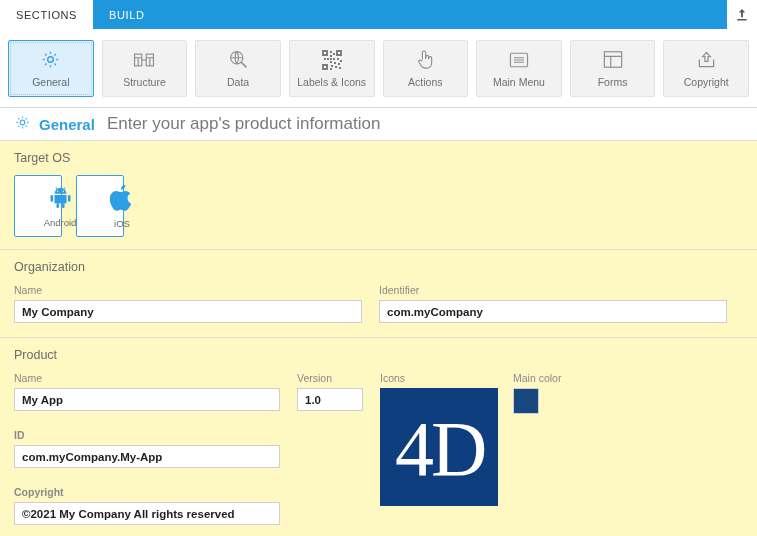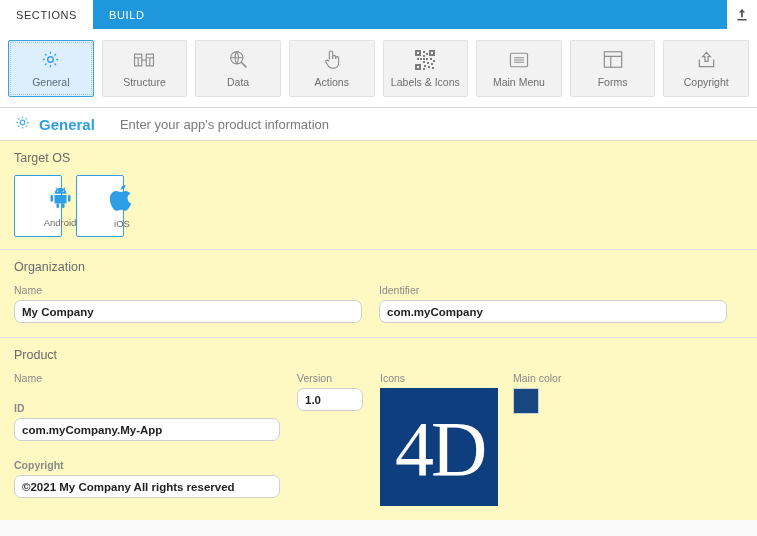--- a/index.html
+++ b/index.html
@@ -96,23 +96,23 @@
     padding: 0 14px;
     border-bottom: 1px solid #dddddd;
     background: #ffffff;
   }
   .section-head .sh-title {
     font-size: 15px;
     font-weight: bold;
     color: #2e9fe4;
   }
   .section-head .sh-sub {
-    font-size: 13px;
+    font-size: 17px;
     color: #7a7a7a;
-    margin-left: 17px;
+    margin-left: 4px;
   }
 
   
   .scrollarea {
     height: 395px;
     overflow: hidden;
     background: #fafafa;
     position: relative;
   }
   .panel {
@@ -127,21 +127,21 @@
   }
   .field-label {
     font-size: 10.5px;
     color: #8a8a8a;
     margin-bottom: 4px;
   }
   .input {
     height: 23px;
     border: 1px solid #cfcfcf;
     background: #ffffff;
-    border-radius: 7px;
+    border-radius: 0;
     font-size: 11.5px;
     font-weight: bold;
     color: #1f1f1f;
     padding: 0 7px;
     display: flex;
     align-items: center;
     font-family: "Liberation Sans", sans-serif;
     width: 100%;
     outline: none;
   }
@@ -236,31 +236,20 @@
 
   <div class="tool">
     <span class="tool-ico">
       <svg width="21" height="21" viewBox="0 0 24 24" fill="none" stroke="#8e8e8e" stroke-width="1.3">
         <circle cx="10" cy="10" r="7"></circle>
         <path d="M3.2 10h13.6M10 3c2.6 3.2 2.6 10.8 0 14M10 3c-2.6 3.2-2.6 10.8 0 14"></path>
         <path d="M15.2 15.2L21 21" stroke-width="1.8"></path>
       </svg>
     </span>
     <span class="tool-label">Data</span>
-  </div>
-
-  <div class="tool">
-    <span class="tool-ico">
-      <svg width="18" height="21" viewBox="0 0 20 24" fill="none" stroke="#8e8e8e" stroke-width="1.3">
-        <path d="M7 12V4.2a1.9 1.9 0 113.8 0V11"></path>
-        <path d="M10.8 11V9a1.7 1.7 0 113.4 0v2.4"></path>
-        <path d="M14.2 11.4v-1a1.7 1.7 0 113.4 0v5.4c0 3.4-2.4 6-5.6 6h-1.6c-2.6 0-4-1.3-5.2-3.3L3 14.6c-.6-1 .2-2.2 1.4-1.9l2.6 1"></path>
-      </svg>
-    </span>
-    <span class="tool-label">Actions</span>
   </div>
 
   <div class="tool">
     <span class="tool-ico">
       <svg width="20" height="20" viewBox="0 0 20 20">
         <g fill="#7d7d7d">
           <rect x="0" y="0" width="6" height="6"></rect>
             <rect x="14" y="0" width="6" height="6"></rect>
           <rect x="0" y="14" width="6" height="6"></rect>
           <rect x="8" y="1" width="2" height="2"></rect>
@@ -285,20 +274,31 @@
             <rect x="16" y="2" width="2" height="2"></rect>
           <rect x="2" y="16" width="2" height="2"></rect>
         </g>
       </svg>
     </span>
     <span class="tool-label">Labels &amp; Icons</span>
   </div>
 
   <div class="tool">
     <span class="tool-ico">
+      <svg width="18" height="21" viewBox="0 0 20 24" fill="none" stroke="#8e8e8e" stroke-width="1.3">
+        <path d="M7 12V4.2a1.9 1.9 0 113.8 0V11"></path>
+        <path d="M10.8 11V9a1.7 1.7 0 113.4 0v2.4"></path>
+        <path d="M14.2 11.4v-1a1.7 1.7 0 113.4 0v5.4c0 3.4-2.4 6-5.6 6h-1.6c-2.6 0-4-1.3-5.2-3.3L3 14.6c-.6-1 .2-2.2 1.4-1.9l2.6 1"></path>
+      </svg>
+    </span>
+    <span class="tool-label">Actions</span>
+  </div>
+
+  <div class="tool">
+    <span class="tool-ico">
       <svg width="22" height="18" viewBox="0 0 24 20" fill="none" stroke="#8e8e8e" stroke-width="1.3">
         <rect x="2.5" y="2.5" width="19" height="15" rx="1.5"></rect>
         <path d="M6.5 7.5h11M6.5 10h11M6.5 12.5h11"></path>
       </svg>
     </span>
     <span class="tool-label">Main Menu</span>
   </div>
 
   <div class="tool">
     <span class="tool-ico">
@@ -379,20 +379,21 @@
       </div>
     </div>
   </div>
 
   <div class="panel" style="border-bottom:none;">
     <div class="panel-title">Product</div>
     <div class="product-grid">
 
       <div class="prod-main">
         <div class="field-label">Name</div>
+        <input class="input" type="text" value="My App" style="">
 
         <div class="field-label stack-gap">ID</div>
         <input class="input" type="text" value="com.myCompany.My-App" style="">
 
         <div class="field-label stack-gap">Copyright</div>
         <input class="input" type="text" value="©2021 My Company All rights reserved" style="">
       </div>
 
       <div class="prod-ver">
         <div class="field-label">Version</div>

